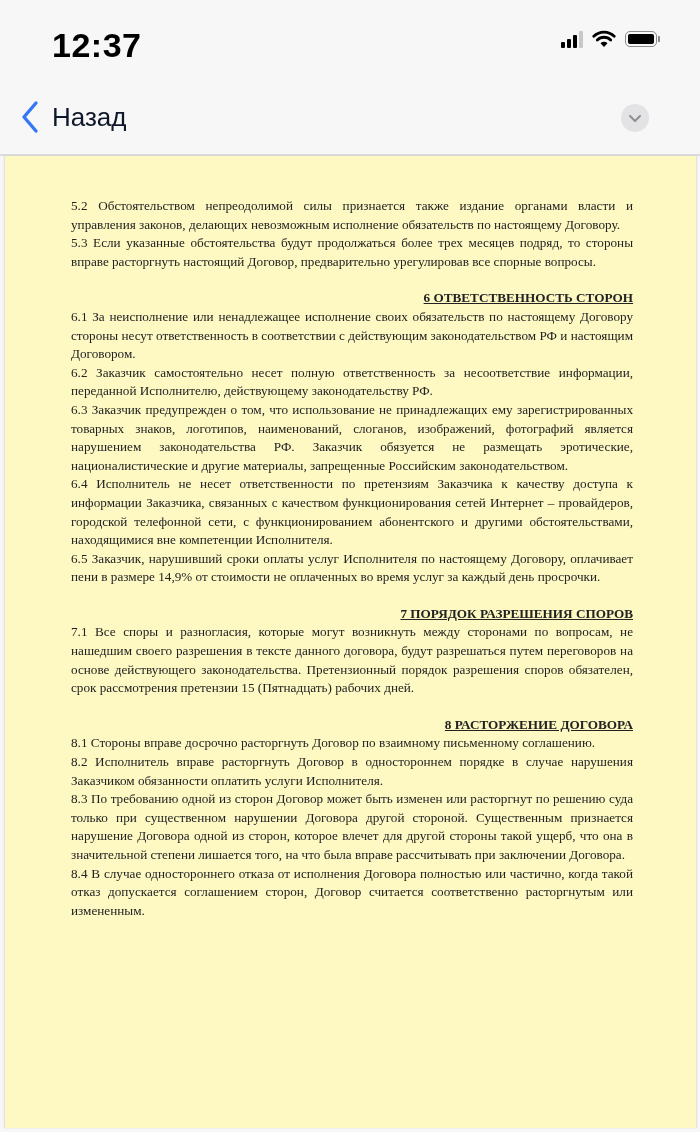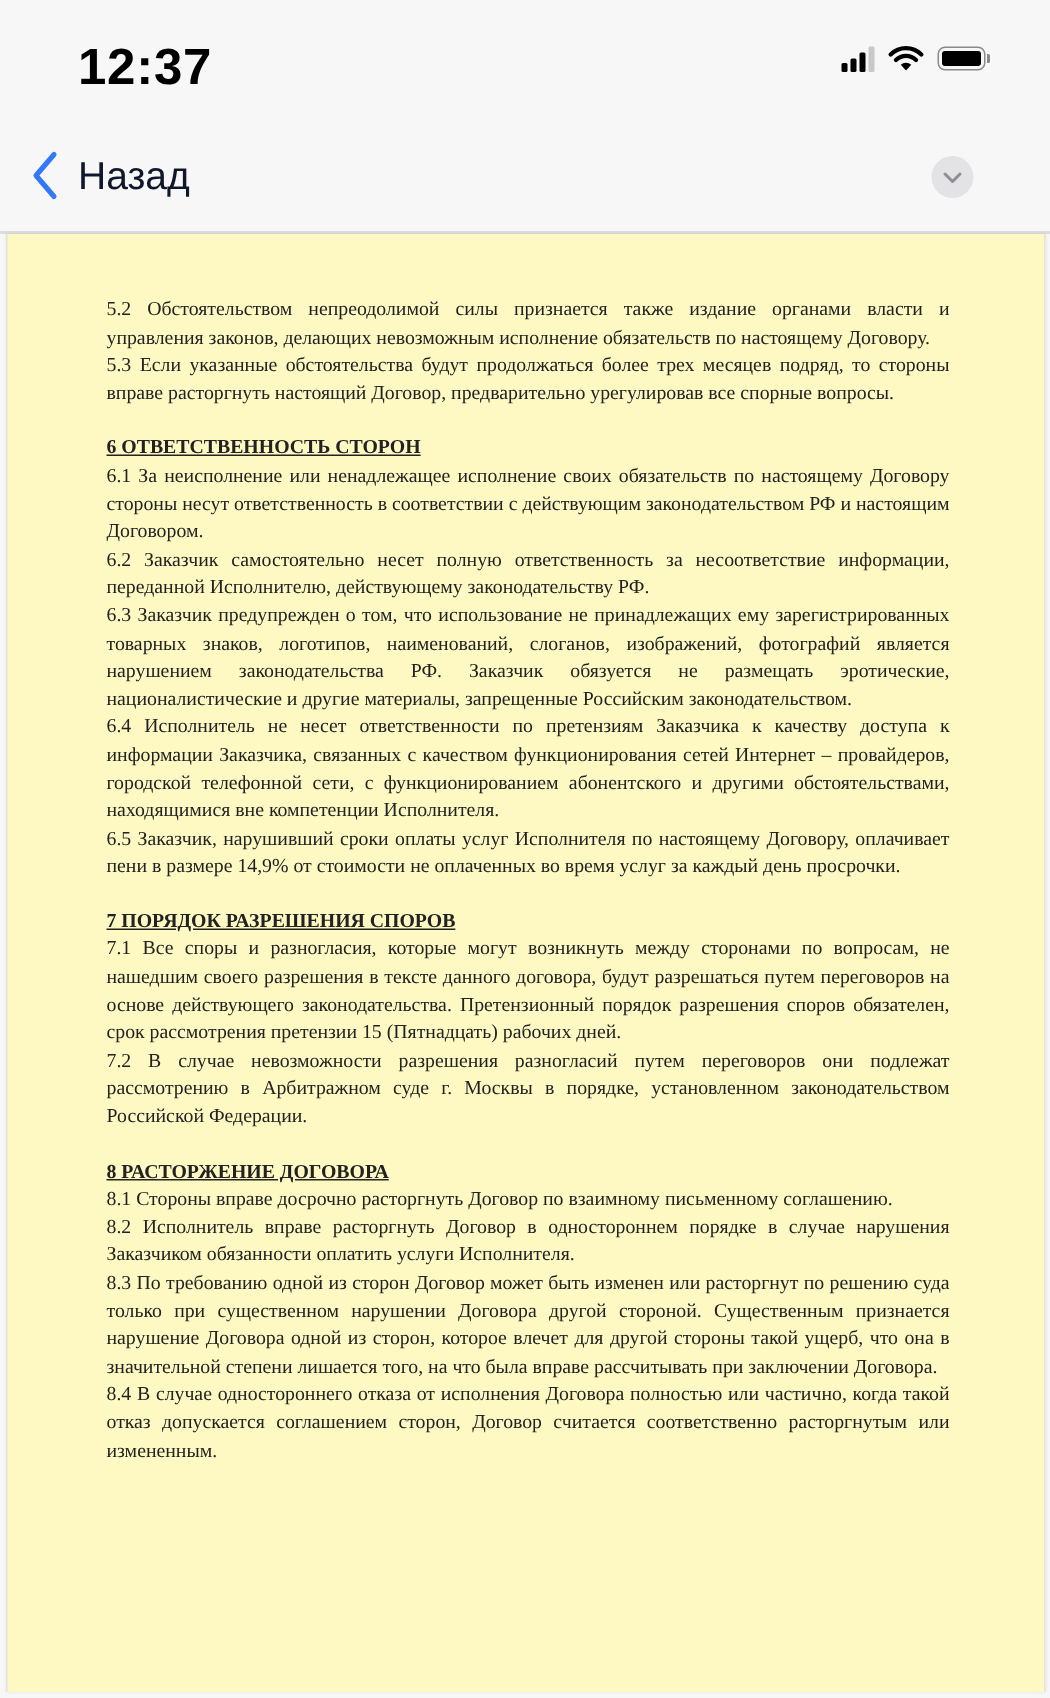--- a/index.html
+++ b/index.html
@@ -40,21 +40,21 @@
     position: absolute; top: 156px; left: 4px; width: 691px; height: 972px;
     background: #fef9c3; border-left: 1px solid #e2e2e2; border-right: 1px solid #e2e2e2;
     box-shadow: 0 0 2px rgba(0,0,0,0.08);
   }
   .content {
     position: absolute; left: 66px; top: 41px; width: 562px;
     font-family: "Liberation Serif", serif; font-size: 13.2px; line-height: 18.6px; color: #222;
   }
   .para { text-align: justify; margin: 0; }
   .heading {
-    font-weight: 700; text-decoration: underline; margin: 18px 0 0 0; color: #222;
+    font-weight: 700; text-decoration: underline; margin: 18px 0 0 0; color: #222; text-align: right;
   }
 </style>
 </head>
 <body>
 
 <div class="status-bar">
   <div class="time">12:37</div>
   <div class="status-icons">
     <div class="signal">
       <span style="height:6px"></span>
@@ -99,21 +99,20 @@
 
     <p class="heading">6 ОТВЕТСТВЕННОСТЬ СТОРОН</p>
     <p class="para">6.1 За неисполнение или ненадлежащее исполнение своих обязательств по настоящему Договору стороны несут ответственность в соответствии с действующим законодательством РФ и настоящим Договором.</p>
     <p class="para">6.2 Заказчик самостоятельно несет полную ответственность за несоответствие информации, переданной Исполнителю, действующему законодательству РФ.</p>
     <p class="para">6.3 Заказчик предупрежден о том, что использование не принадлежащих ему зарегистрированных товарных знаков, логотипов, наименований, слоганов, изображений, фотографий является нарушением законодательства РФ. Заказчик обязуется не размещать эротические, националистические и другие материалы, запрещенные Российским законодательством.</p>
     <p class="para">6.4 Исполнитель не несет ответственности по претензиям Заказчика к качеству доступа к информации Заказчика, связанных с качеством функционирования сетей Интернет – провайдеров, городской телефонной сети, с функционированием абонентского и другими обстоятельствами, находящимися вне компетенции Исполнителя.</p>
     <p class="para">6.5 Заказчик, нарушивший сроки оплаты услуг Исполнителя по настоящему Договору, оплачивает пени в размере 14,9% от стоимости не оплаченных во время услуг за каждый день просрочки.</p>
 
     <p class="heading">7 ПОРЯДОК РАЗРЕШЕНИЯ СПОРОВ</p>
     <p class="para">7.1 Все споры и разногласия, которые могут возникнуть между сторонами по вопросам, не нашедшим своего разрешения в тексте данного договора, будут разрешаться путем переговоров на основе действующего законодательства. Претензионный порядок разрешения споров обязателен, срок рассмотрения претензии 15 (Пятнадцать) рабочих дней.</p>
-    <p class="para">7.2 В случае невозможности разрешения разногласий путем переговоров они подлежат рассмотрению в Арбитражном суде г. Москвы в порядке, установленном законодательством Российской Федерации.</p>
 
     <p class="heading">8 РАСТОРЖЕНИЕ ДОГОВОРА</p>
     <p class="para">8.1 Стороны вправе досрочно расторгнуть Договор по взаимному письменному соглашению.</p>
     <p class="para">8.2 Исполнитель вправе расторгнуть Договор в одностороннем порядке в случае нарушения Заказчиком обязанности оплатить услуги Исполнителя.</p>
     <p class="para">8.3 По требованию одной из сторон Договор может быть изменен или расторгнут по решению суда только при существенном нарушении Договора другой стороной. Существенным признается нарушение Договора одной из сторон, которое влечет для другой стороны такой ущерб, что она в значительной степени лишается того, на что была вправе рассчитывать при заключении Договора.</p>
     <p class="para">8.4 В случае одностороннего отказа от исполнения Договора полностью или частично, когда такой отказ допускается соглашением сторон, Договор считается соответственно расторгнутым или измененным.</p>
   </div>
 </div>
 
 </body></html>

